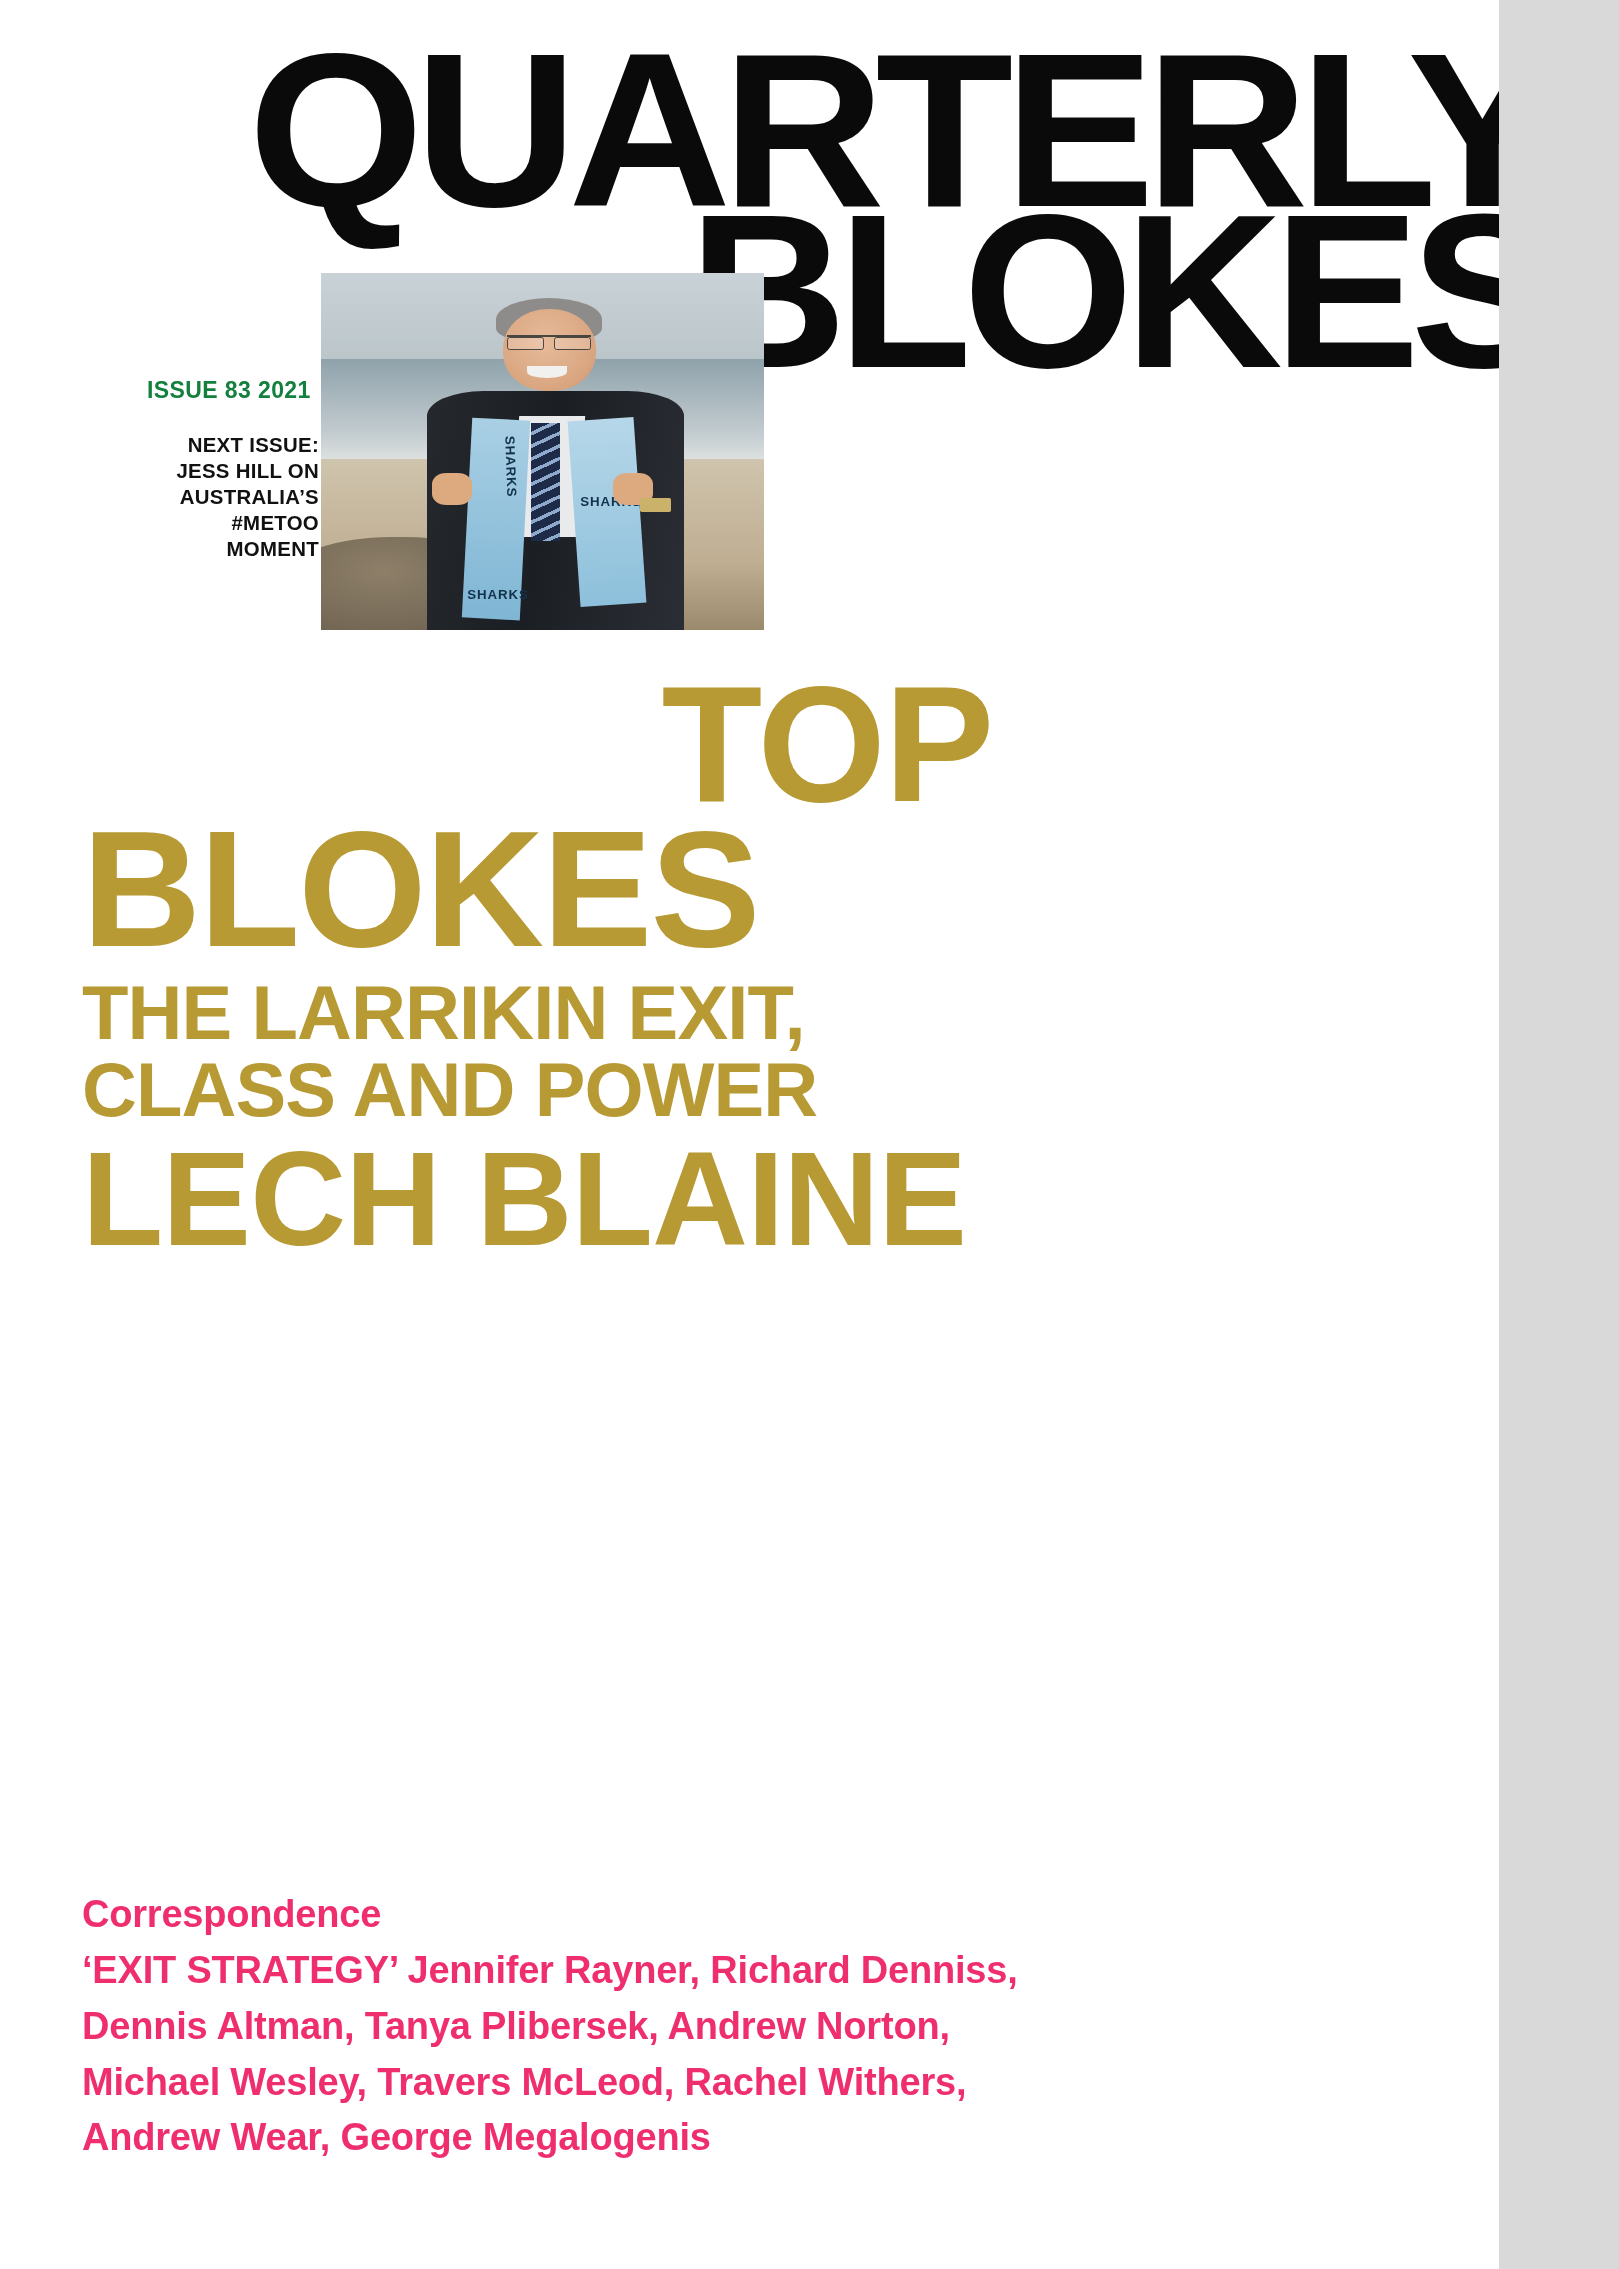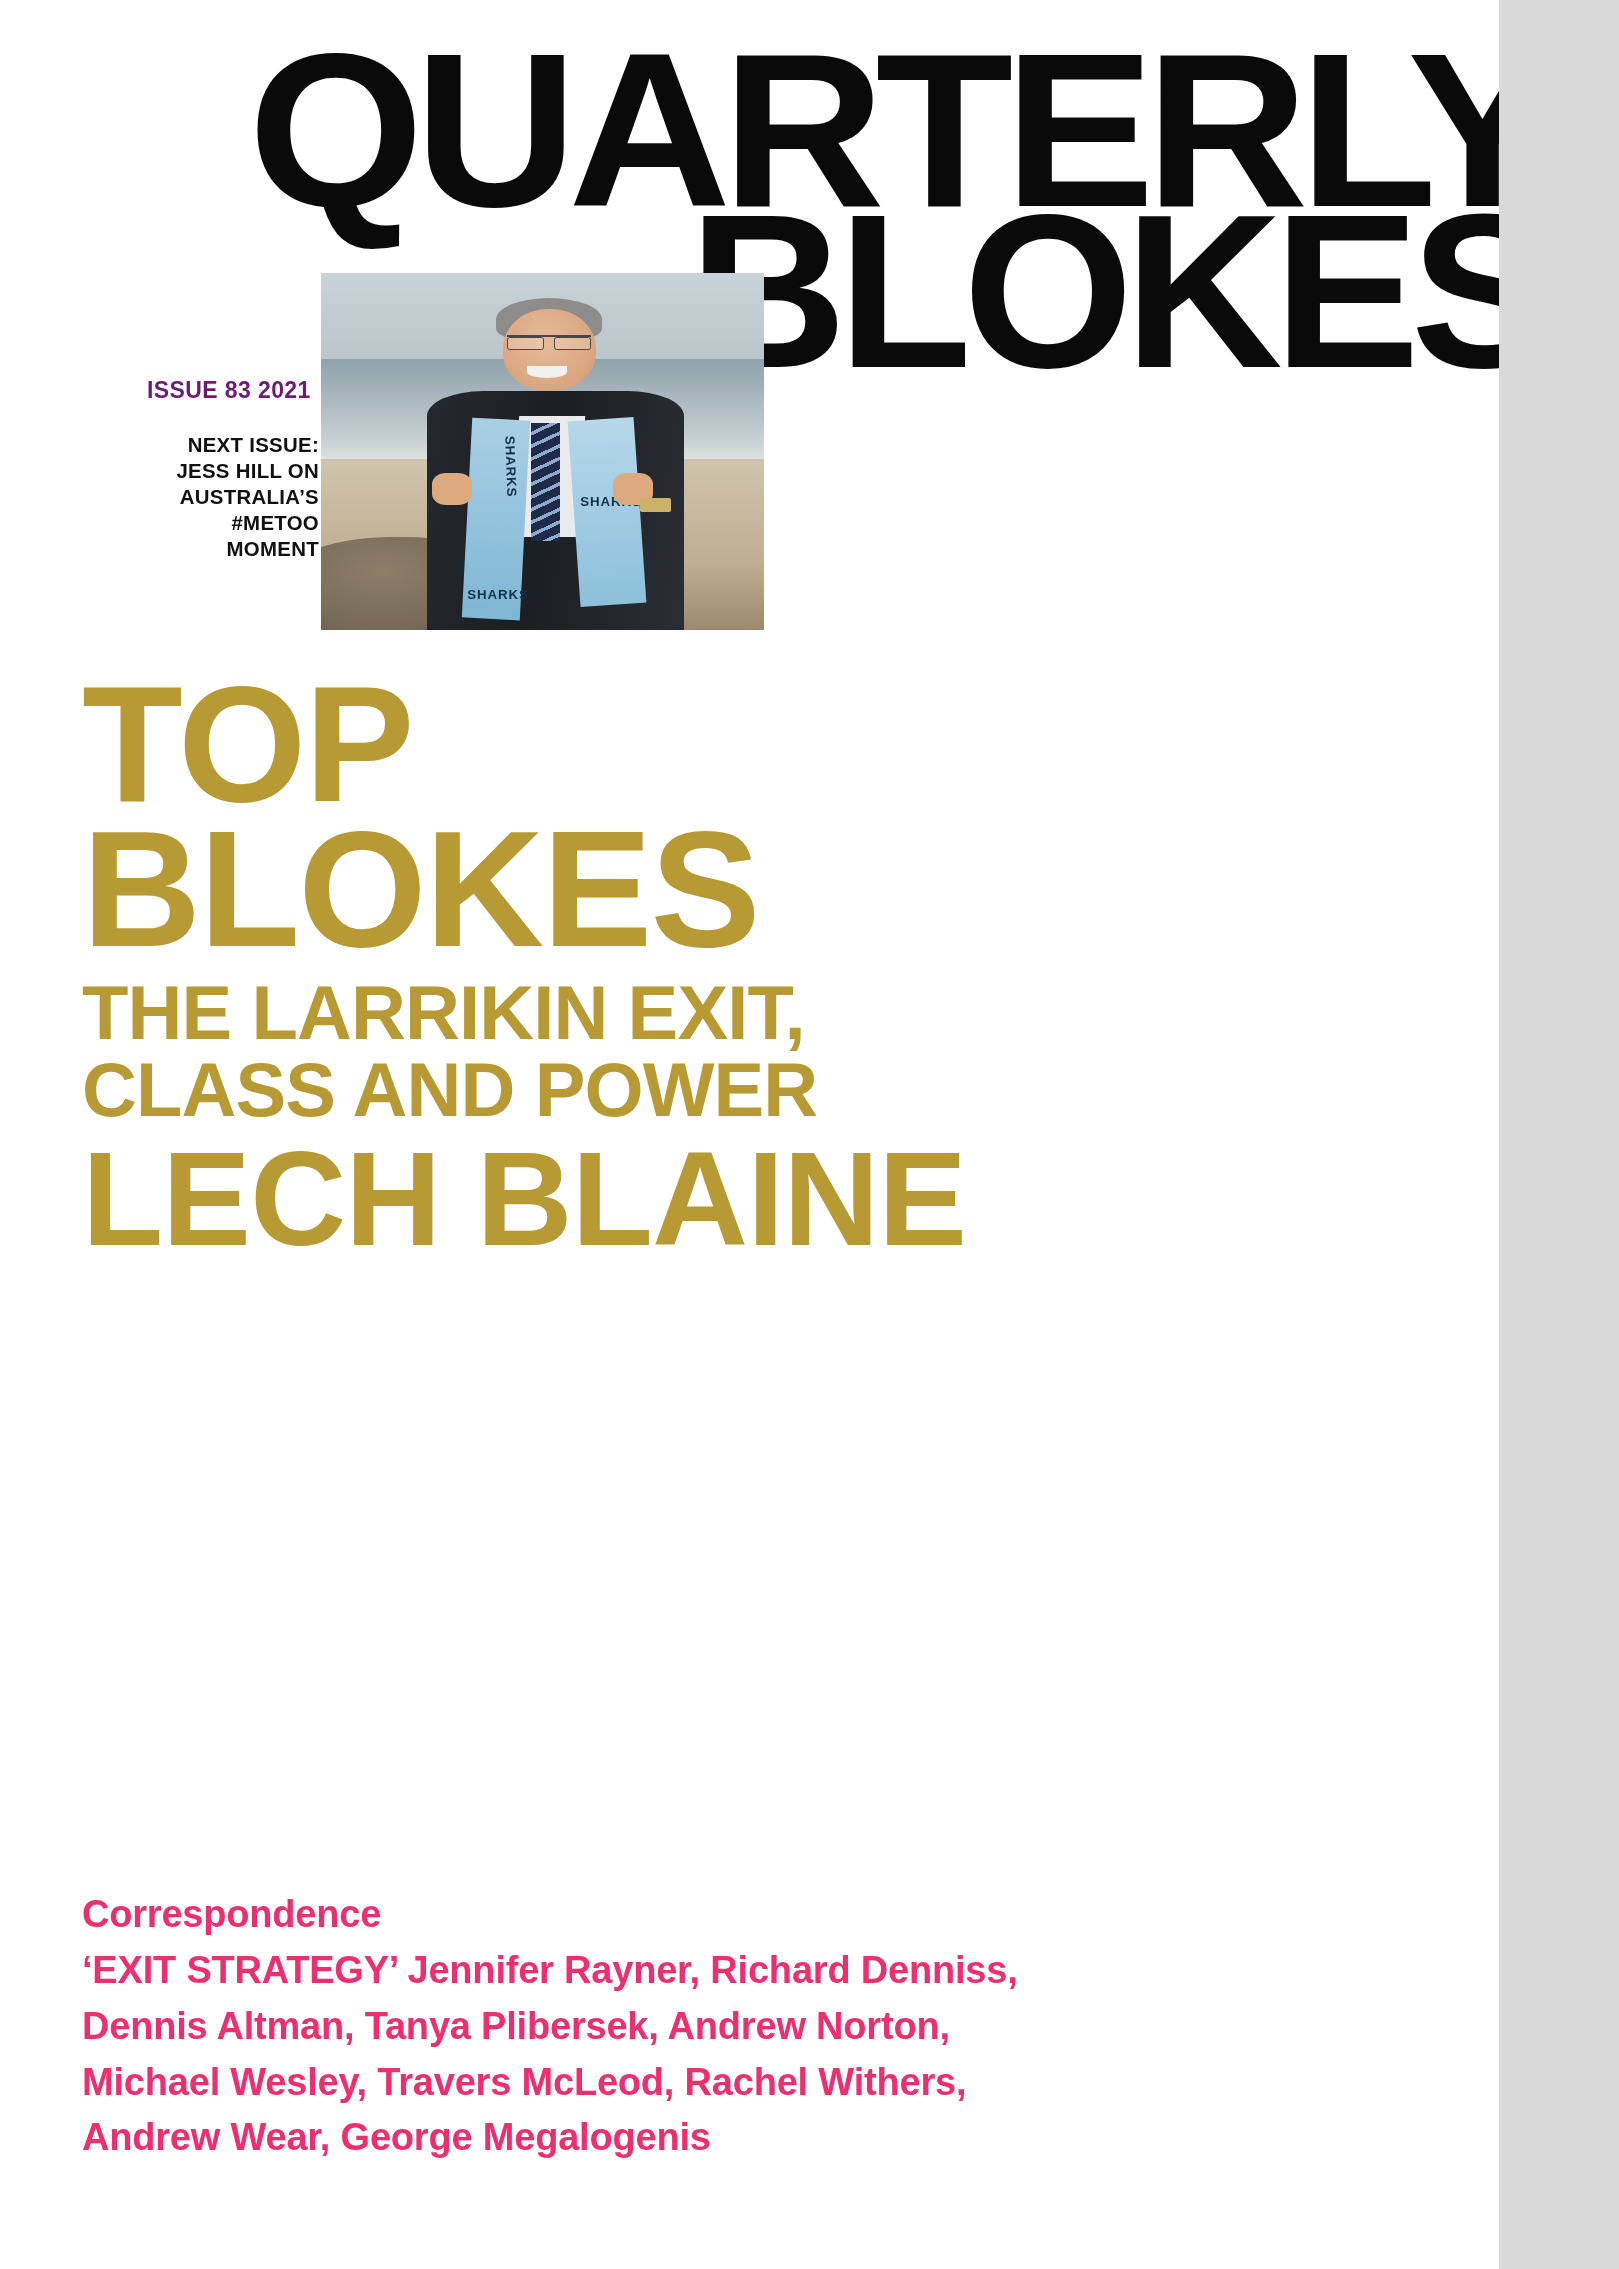--- a/index.html
+++ b/index.html
@@ -52,21 +52,21 @@
   }
 
   
   .issue-line {
     position: absolute;
     left: 147px;
     top: 377px;
     font-size: 23px;
     font-weight: bold;
     letter-spacing: 0.4px;
-    color: #701a75;
+    color: #15803d;
   }
   .next-issue {
     position: absolute;
     left: 158px;
     top: 432px;
     width: 161px;
     text-align: right;
     font-size: 20.4px;
     font-weight: bold;
     line-height: 1.28;
@@ -237,20 +237,21 @@
     left: 82px;
     top: 674px;
     width: 1490px;
     color: #b89a35;
   }
   .t-top {
     font-size: 165px;
     font-weight: bold;
     line-height: 0.86;
     letter-spacing: -1.8px;
+    text-align: center;
   }
   .t-blokes {
     font-size: 165px;
     font-weight: bold;
     line-height: 0.86;
     letter-spacing: -1.8px;
     margin-top: 3.5px;
   }
   .t-sub {
     font-size: 76px;

